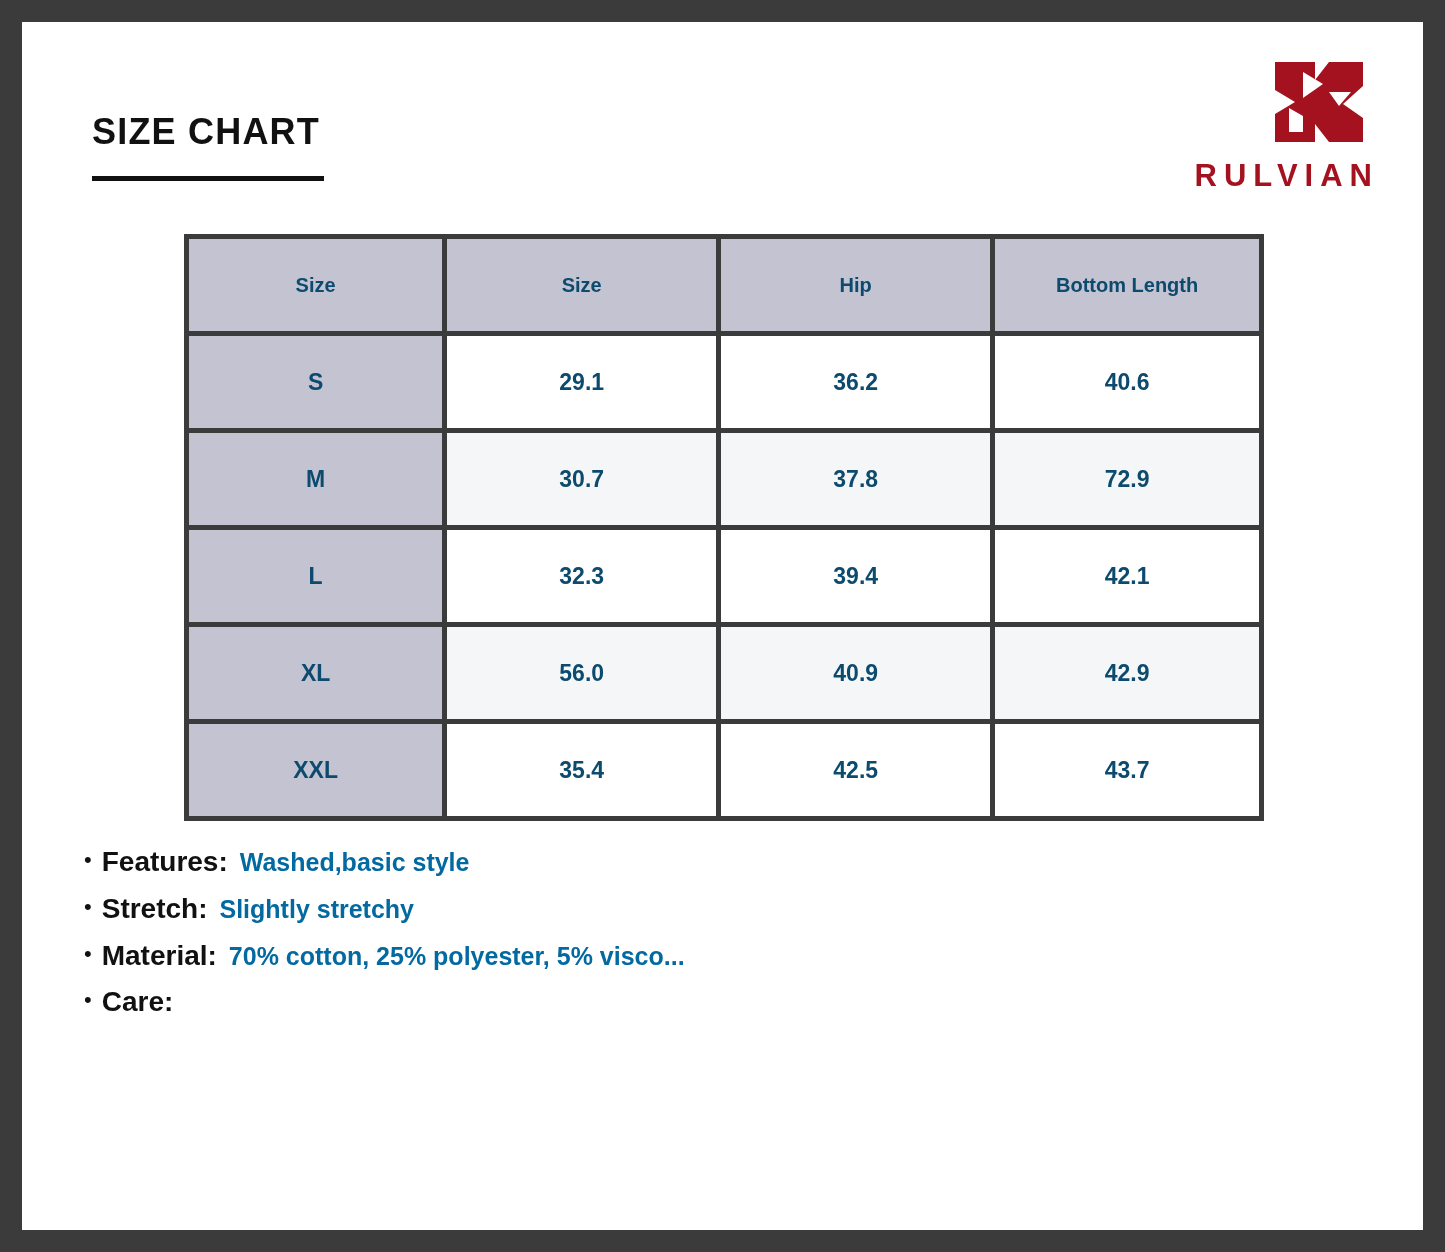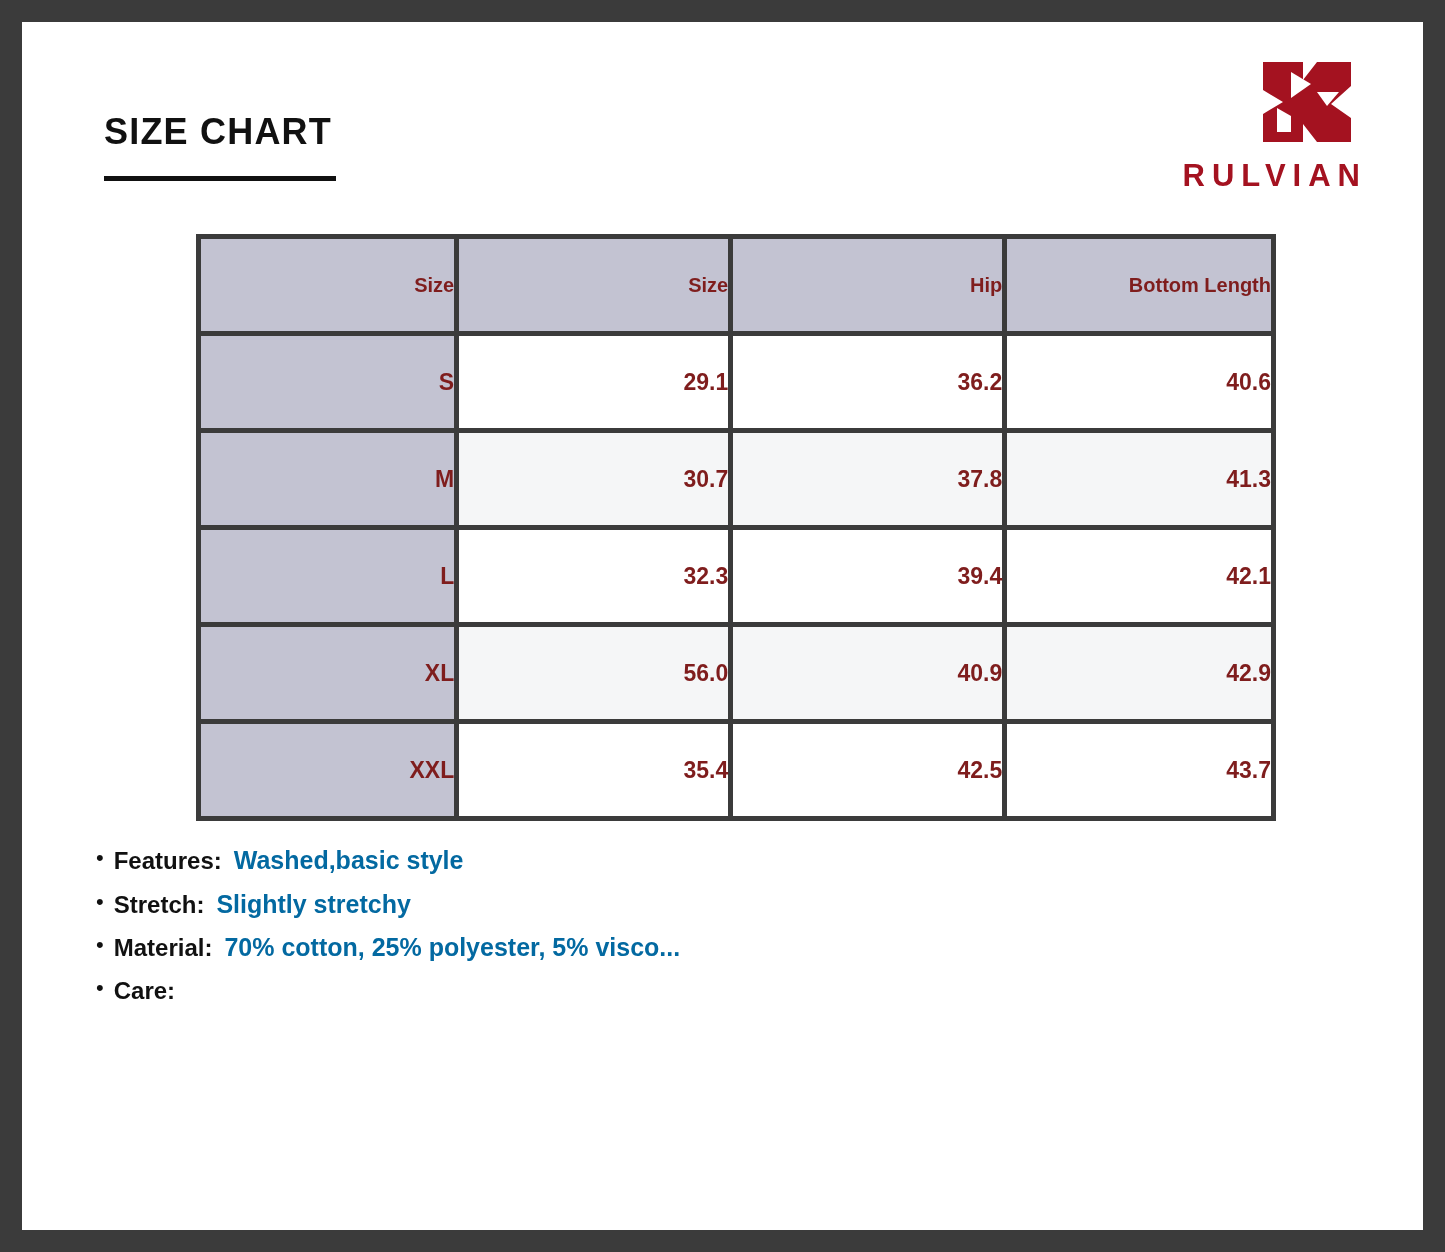--- a/index.html
+++ b/index.html
@@ -20,21 +20,21 @@
     height: 1252px;
     box-sizing: border-box;
     background: #ffffff;
     border: 22px solid #3b3b3b;
   }
   .inner {
     position: relative;
     width: 100%;
     height: 100%;
     box-sizing: border-box;
-    padding: 0 56px;
+    padding: 0 44px;
     border-radius: 30px;
   }
 
   
   .header {
     position: relative;
     height: 200px;
   }
   .title-block {
     position: absolute;
@@ -85,25 +85,25 @@
   }
   table.size-table {
     border-collapse: separate;
     border-spacing: 5px;
     width: 100%;
     background: #3b3b3b;
     table-layout: fixed;
   }
   table.size-table th,
   table.size-table td {
-    text-align: right;
+    text-align: center;
     vertical-align: middle;
     font-size: 23px;
     font-weight: bold;
-    color: #7f1d1d;
+    color: #0c4a6e;
     height: 92px;
     padding: 0;
   }
   table.size-table th {
     background: #c3c3d2;
     font-size: 20px;
   }
   table.size-table th.col-size { width: 24%; }
   table.size-table th.col-waist { width: 25.5%; }
   table.size-table th.col-hip { width: 25.5%; }
@@ -129,21 +129,21 @@
   }
   .bullet {
     font-size: 22px;
     line-height: 1;
     margin-right: 10px;
     color: #111111;
     position: relative;
     top: -4px;
   }
   .note-label {
-    font-size: 24px;
+    font-size: 28px;
     font-weight: bold;
     color: #111111;
     white-space: nowrap;
   }
   .note-value {
     font-size: 25px;
     font-weight: bold;
     color: #0369a1;
     margin-left: 12px;
   }
@@ -185,21 +185,21 @@
           <tr class="row-odd">
             <td class="size-cell">S</td>
             <td class="val-cell">29.1</td>
             <td class="val-cell">36.2</td>
             <td class="val-cell">40.6</td>
           </tr>
           <tr class="row-even">
             <td class="size-cell">M</td>
             <td class="val-cell">30.7</td>
             <td class="val-cell">37.8</td>
-            <td class="val-cell">41.3</td>
+            <td class="val-cell">72.9</td>
           </tr>
           <tr class="row-odd">
             <td class="size-cell">L</td>
             <td class="val-cell">32.3</td>
             <td class="val-cell">39.4</td>
             <td class="val-cell">42.1</td>
           </tr>
           <tr class="row-even">
             <td class="size-cell">XL</td>
             <td class="val-cell">56.0</td>

